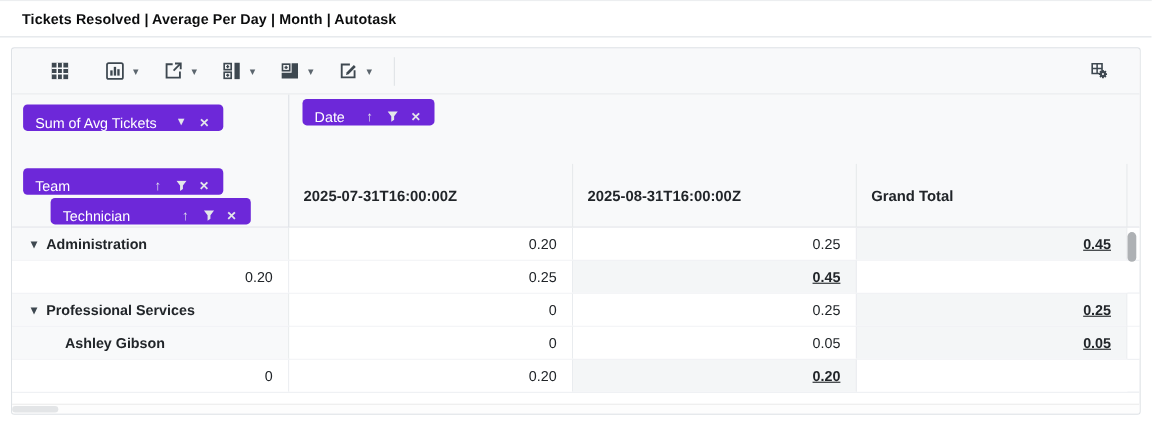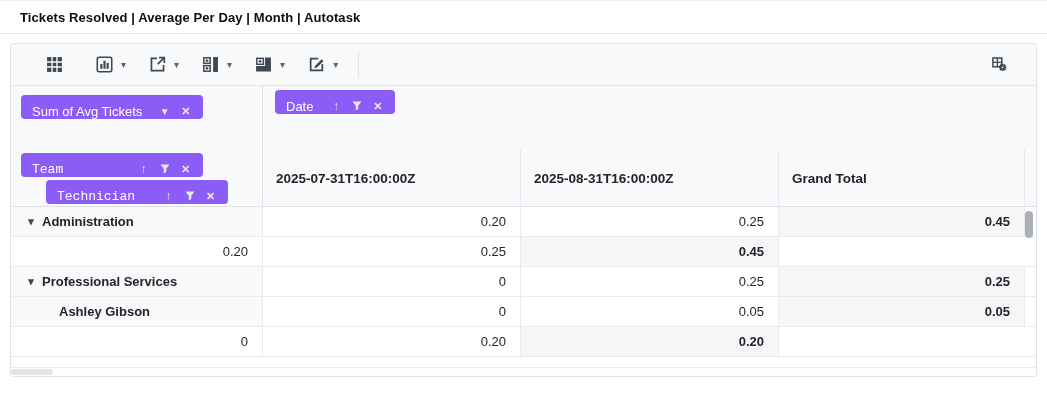--- a/index.html
+++ b/index.html
@@ -68,27 +68,27 @@
     height: 31px; border-bottom: 1px solid #e4e7ea;
     display: flex; align-items: center; padding-left: 13px;
     color: #7c848b; font-size: 13px;
   }
   .grp-columns { height: 32px; display: flex; align-items: center; padding-left: 12px; }
 
   
   .chip {
     display: inline-flex; align-items: center;
     height: 24px; padding: 8px 9px 0 11px;
-    background: #8b5cf6; color: #fff;
+    background: #6d28d9; color: #fff;
     border-radius: 4px; font-size: 13px;
     cursor: grab; white-space: nowrap;
   }
   .chip .lbl { margin-right: 10px; }
   .chip.fixed { width: 182px; }
-  .chip.fixed .lbl { flex: 1; margin-right: 0; font-family: Liberation Mono, monospace; }
+  .chip.fixed .lbl { flex: 1; margin-right: 0; }
   .chip .cicon {
     display: inline-flex; align-items: center; justify-content: center;
     width: 17px; height: 17px; margin-left: 4px;
     color: #e4e7ea; font-size: 12px; cursor: pointer;
   }
   .chip .cicon svg { width: 10px; height: 10px; }
   .chip .caret { font-size: 10px; }
   .chip .close { font-size: 11px; font-weight: 700; }
 
   
@@ -114,21 +114,21 @@
   }
   .rowhead .expand {
     width: 22px; text-align: center; font-size: 11px; color: #3e4850;
     margin-left: 9px; cursor: pointer;
   }
   .rowhead.child { padding-left: 48px; }
   .val {
     justify-content: flex-end; padding-right: 14px;
     background: #fff; border-right: 1px solid #e9ecef; color: #212529;
   }
-  .val.total { background: #f4f6f7; font-weight: 700; }
+  .val.total { background: #f4f6f7; font-weight: 700; text-decoration: underline; }
   .gutter { background: #fff; }
 
   .vscroll-thumb {
     position: absolute; right: 3px; top: 4px;
     width: 8px; height: 27px; border-radius: 4px;
     background: #aeb1b4; cursor: pointer;
   }
 
   .hscroll {
     position: absolute; left: 0; right: 0; bottom: 0;

